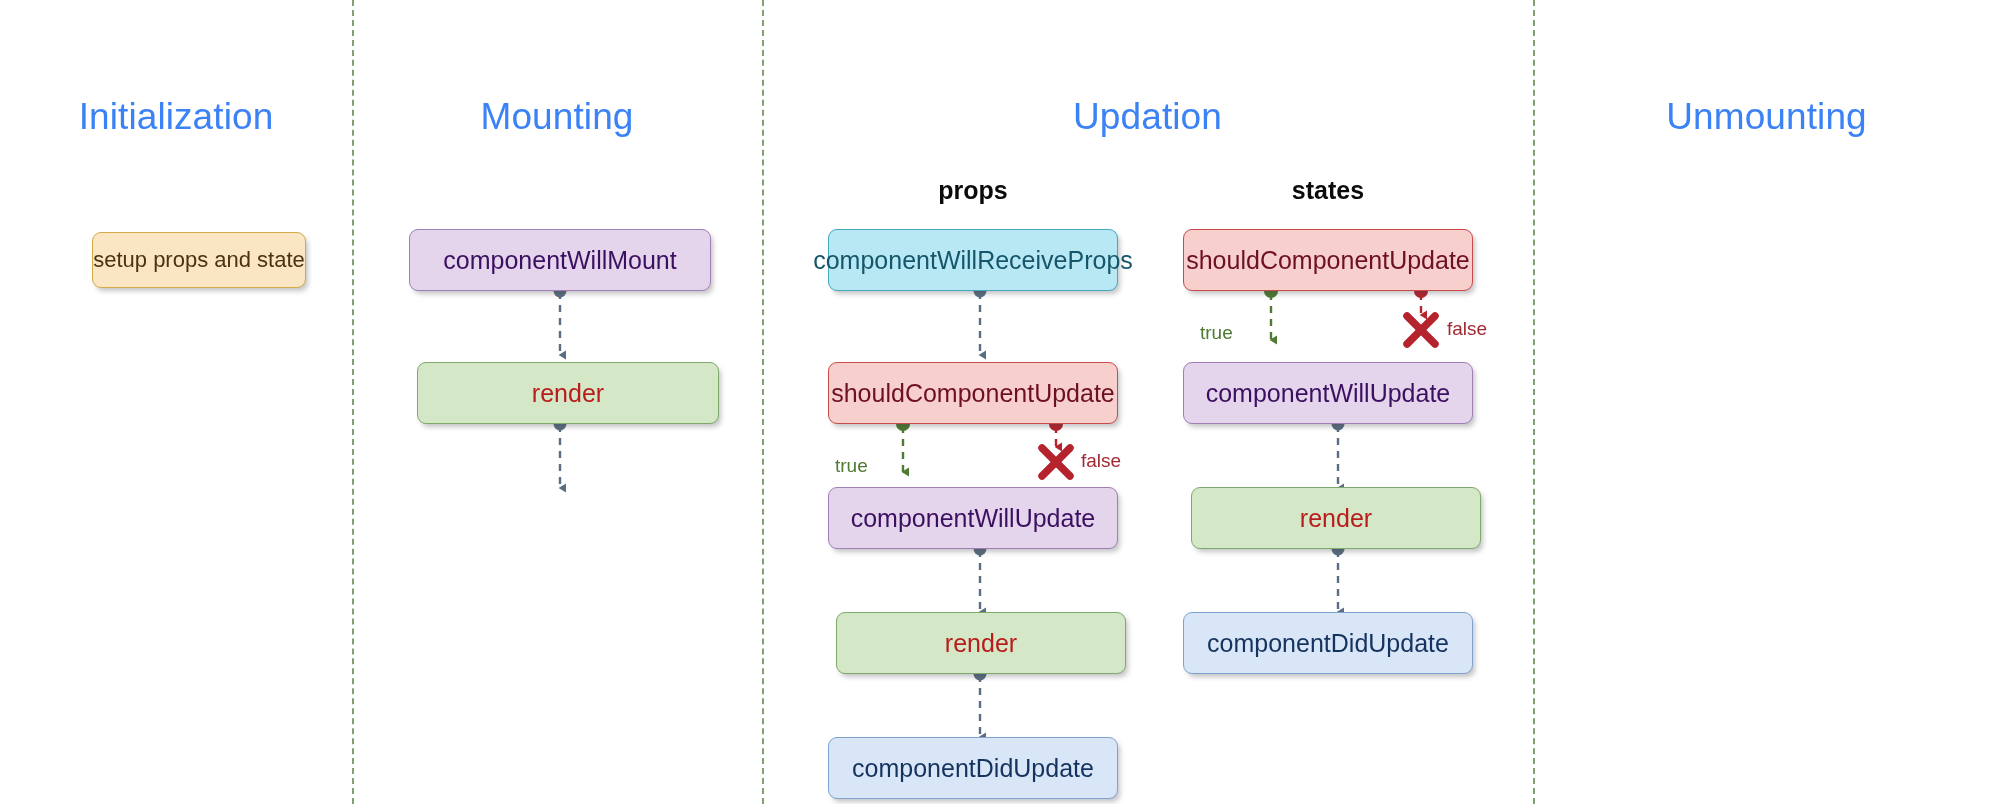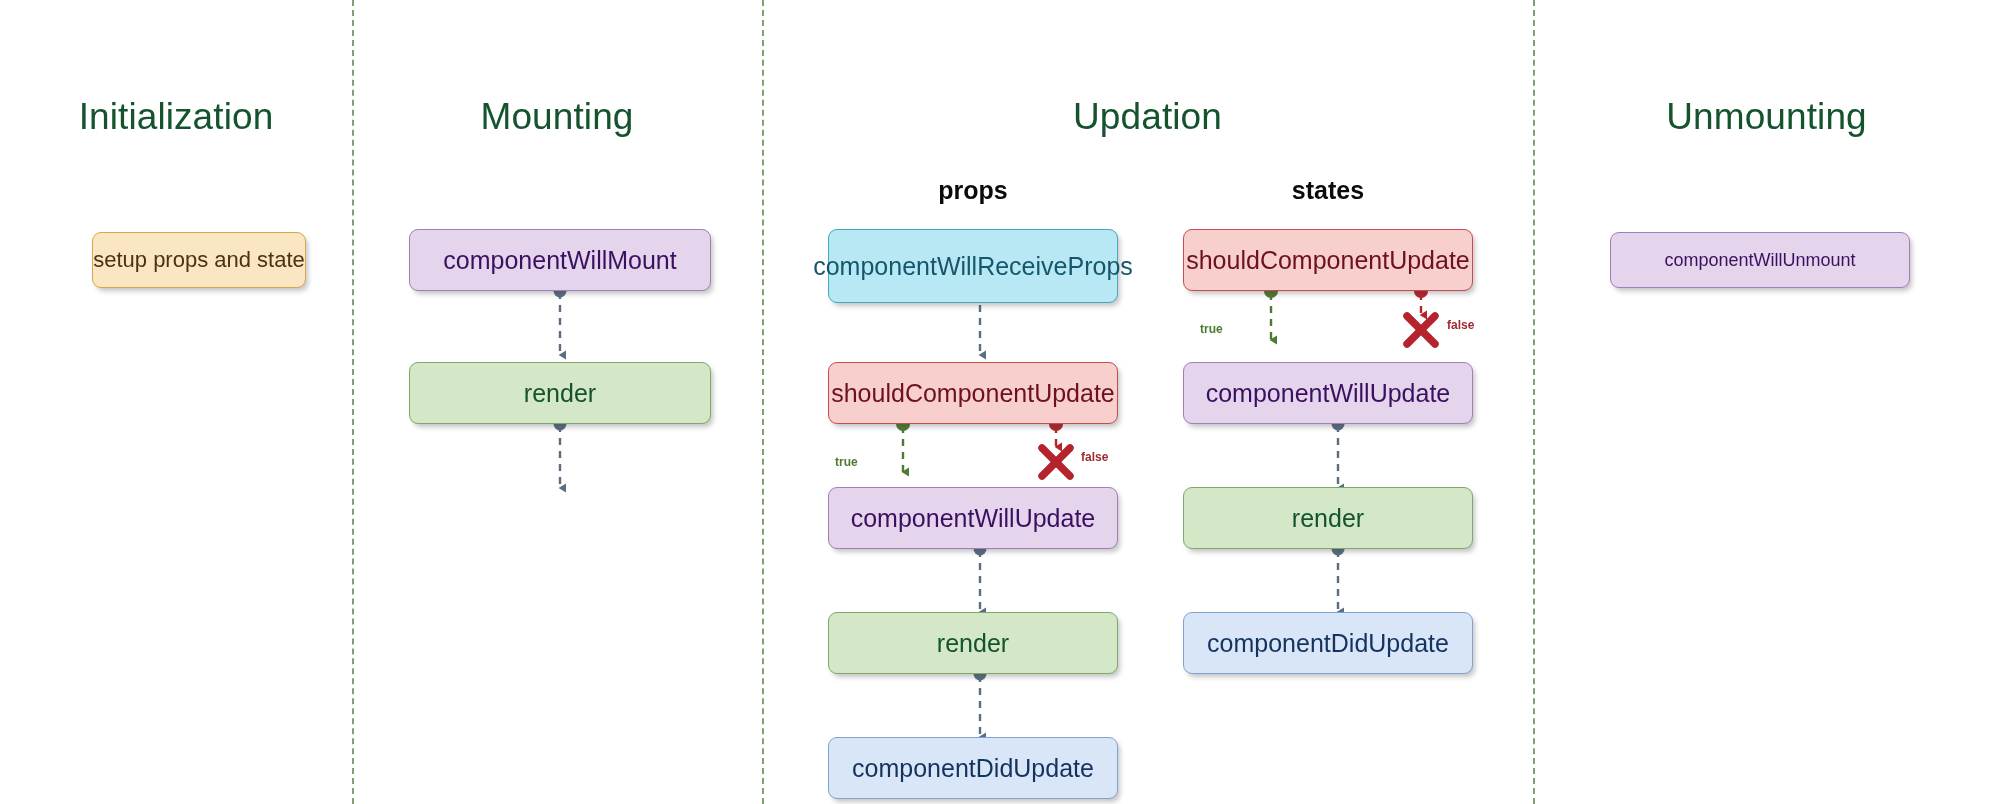--- a/index.html
+++ b/index.html
@@ -27,21 +27,21 @@
     border-left: 2px dashed #7a9a6b;
     opacity: .95;
   }
 
   
   .phase-title {
     position: absolute;
     text-align: center;
     font-size: 37px;
     font-weight: 400;
-    color: #14532d;
+    color: #3b82f6;
     letter-spacing: .1px;
     white-space: nowrap;
     font-family: "Liberation Sans", sans-serif;
   }
 
   .sub-title {
     position: absolute;
     text-align: center;
     font-size: 25px;
     font-weight: 700;
@@ -61,40 +61,39 @@
     border-style: solid;
     font-size: 25px;
     font-weight: 400;
     white-space: nowrap;
     box-shadow: 3px 4px 5px -1px rgba(60,60,70,.30);
     font-family: "Liberation Sans", sans-serif;
   }
 
   .n-cream  { background:#fbe6c4; border-color:#d3a94a; color:#4a3312; }
   .n-purple { background:#e4d5ec; border-color:#9f7fb4; color:#3c1060; }
-  .n-green  { background:#d4e8c8; border-color:#7da96a; color:#14532d; }
+  .n-green  { background:#d4e8c8; border-color:#7da96a; color:#b91c1c;margin-left:8px; }
   .n-blue   { background:#d9e6f8; border-color:#7fa3cf; color:#14335e; }
   .n-cyan   { background:#b9e8f5; border-color:#44a9bd; color:#15566a; }
   .n-pink   { background:#f7cfcd; border-color:#cb4a4a; color:#6e1020; }
 
   
   #wires {
     position: absolute;
     left: 0; top: 0;
     width: 2000px; height: 804px;
     pointer-events: none;
   }
 
   
   .branch-label {
     position: absolute;
-    font-size: 12px;
+    font-size: 19px;
     white-space: nowrap;
     font-family: "Liberation Sans", sans-serif;
-    font-weight: bold;
   }
   .lbl-true  { color: #4e7a32; }
   .lbl-false { color: #a02a33; }
 </style>
 </head>
 <body>
 
 <div id="stage">
 
   <div class="divider" style="left:352px; height:804px;"></div>
@@ -165,26 +164,25 @@
   <div class="branch-label lbl-false" style="left:1081px; top:450px;">false</div>
 
   <div class="branch-label lbl-true" style="left:1200px; top:322px;">true</div>
   <div class="branch-label lbl-false" style="left:1447px; top:318px;">false</div>
 
   <div class="node n-cream" style="left:92px; top:232px; width:214px; height:56px; font-size:22px;">setup props and state</div>
 
   <div class="node n-purple" style="left:409px; top:229px; width:302px; height:62px;">componentWillMount</div>
   <div class="node n-green" style="left:409px; top:362px; width:302px; height:62px;">render</div>
 
-  <div class="node n-cyan" style="left:828px; top:229px; width:290px; height:74px;">componentWillReceiveProps</div>
+  <div class="node n-cyan" style="left:828px; top:229px; width:290px; height:62px;">componentWillReceiveProps</div>
   <div class="node n-pink" style="left:828px; top:362px; width:290px; height:62px;">shouldComponentUpdate</div>
   <div class="node n-purple" style="left:828px; top:487px; width:290px; height:62px;">componentWillUpdate</div>
   <div class="node n-green" style="left:828px; top:612px; width:290px; height:62px;">render</div>
   <div class="node n-blue" style="left:828px; top:737px; width:290px; height:62px;">componentDidUpdate</div>
 
   <div class="node n-pink" style="left:1183px; top:229px; width:290px; height:62px;">shouldComponentUpdate</div>
   <div class="node n-purple" style="left:1183px; top:362px; width:290px; height:62px;">componentWillUpdate</div>
   <div class="node n-green" style="left:1183px; top:487px; width:290px; height:62px;">render</div>
   <div class="node n-blue" style="left:1183px; top:612px; width:290px; height:62px;">componentDidUpdate</div>
 
-  <div class="node n-purple" style="left:1610px; top:232px; width:300px; height:56px; font-size:18px;">componentWillUnmount</div>
 
 </div>
 
 </body></html>

